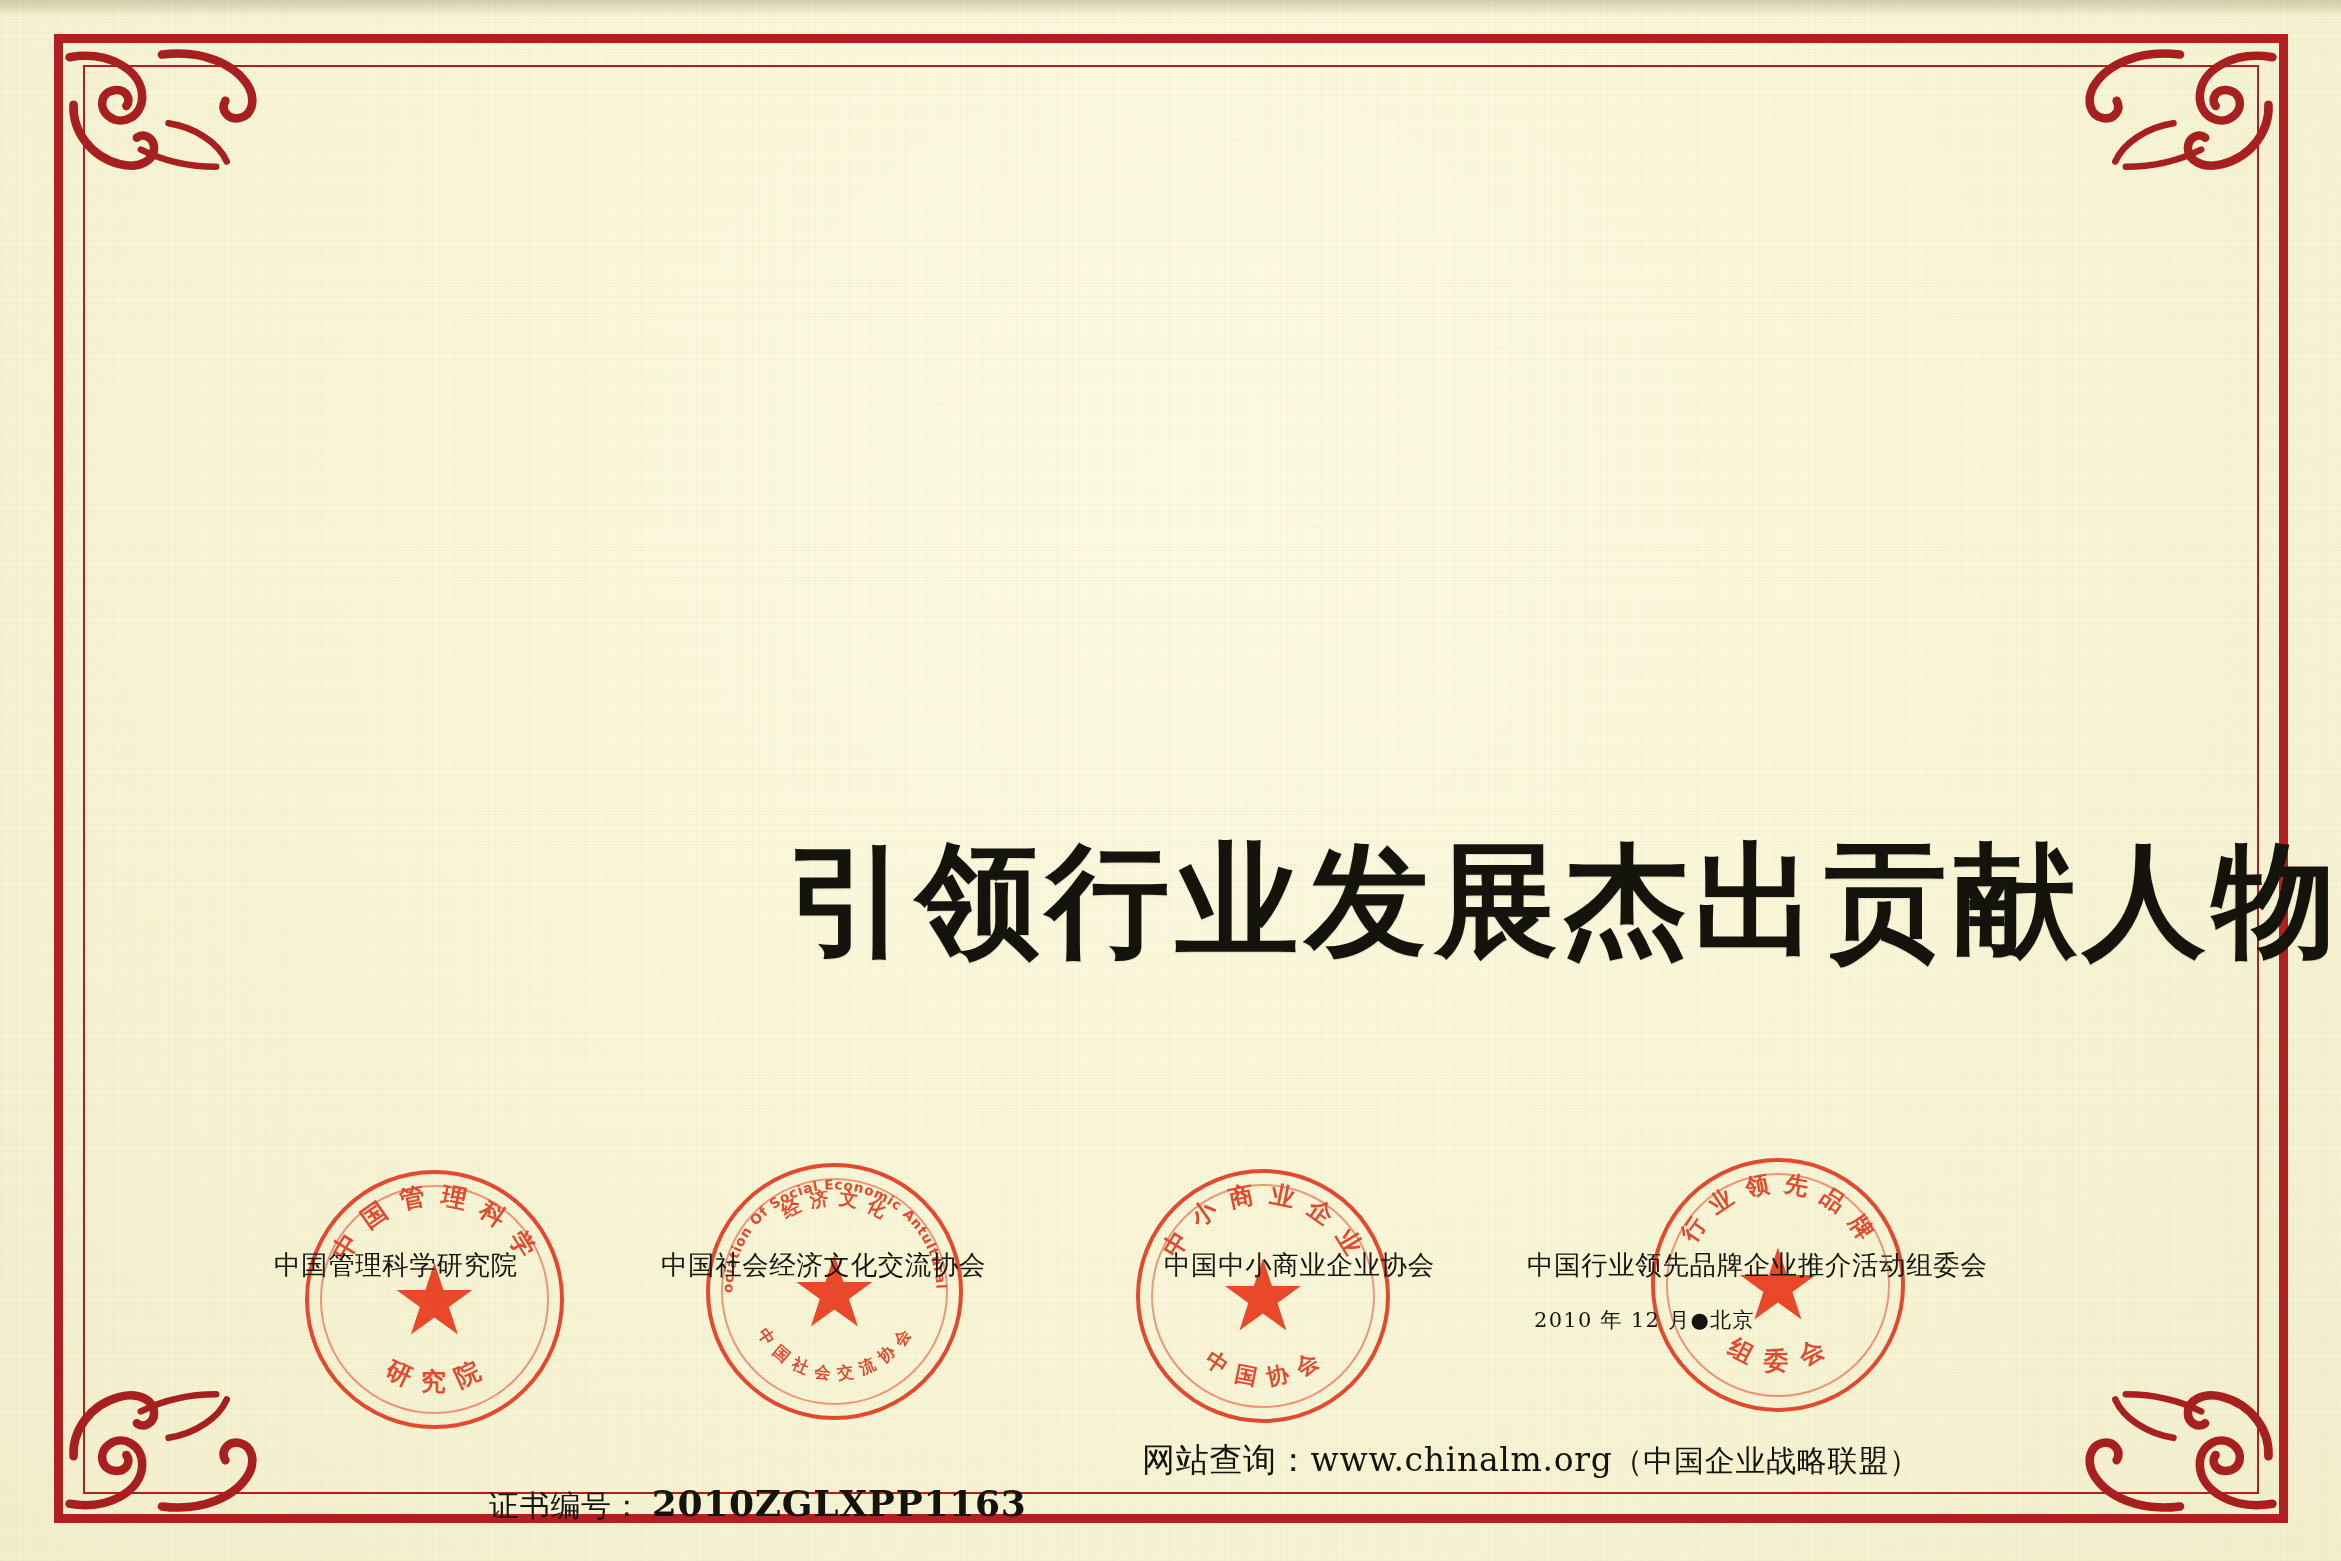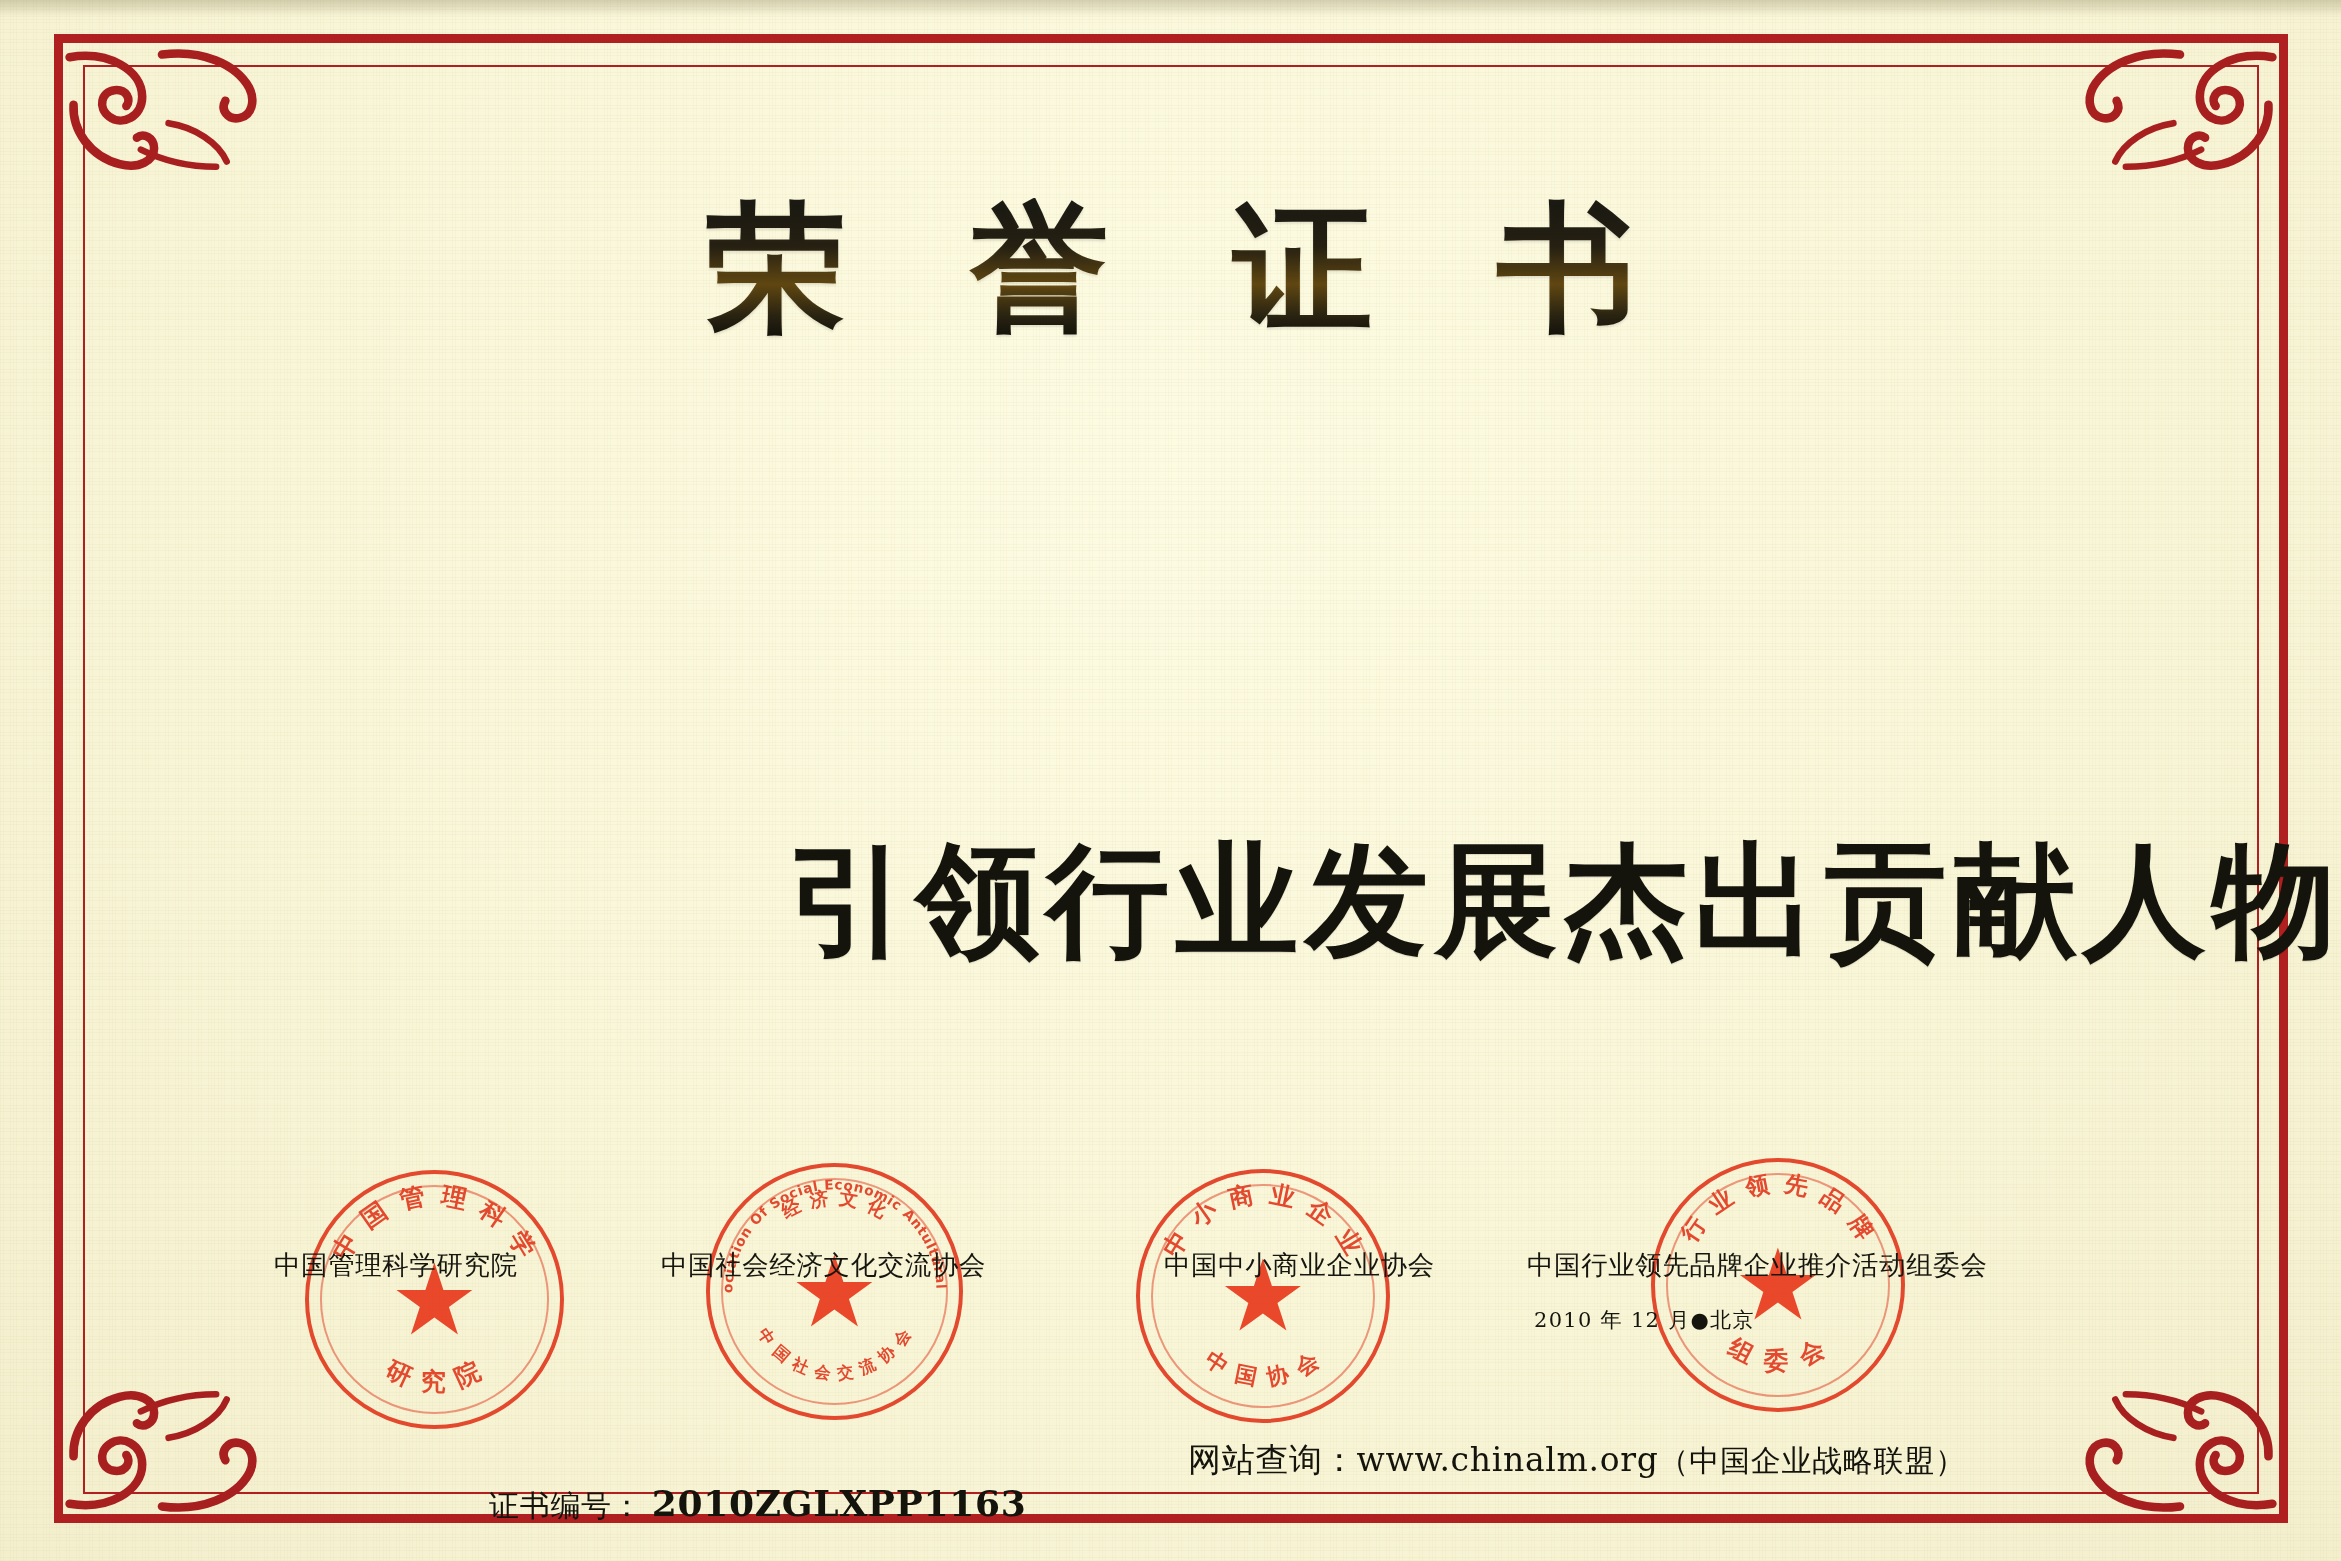--- a/index.html
+++ b/index.html
@@ -211,21 +211,21 @@
   .footer-left {
     position: absolute;
     left: 489px; top: 0;
     white-space: nowrap;
     margin-top: 44px;
   }
   .footer-left .label { font-size: 30px; }
   .footer-left .value { font-weight: 700; font-size: 36px; margin-left: 9.3px; }
   .footer-right {
     position: absolute;
-    left: 1188px; top: 0;
+    left: 1142px; top: 0;
     white-space: nowrap;
   }
   .footer-right .url { font-family: "DejaVu Serif", serif; }
   .footer-right .paren { font-size: 30px; }
 </style>
 </head>
 <body>
 
 <div class="certificate">
 
@@ -265,21 +265,20 @@
   <div class="corner corner-br">
     <svg viewBox="0 0 300 200" fill="none" stroke="currentColor" stroke-width="13" stroke-linecap="round">
       <path d="M10 20 C70 10 120 40 120 80 C120 110 90 125 70 110 C52 97 58 72 78 70 C96 68 104 84 96 94" fill="none"></path>
       <path d="M150 16 C210 8 262 30 282 66 C292 86 286 108 268 112 C250 116 238 100 246 86" fill="none"></path>
       <path d="M16 92 C14 130 40 170 86 182 C116 190 138 176 138 158 C138 142 122 134 112 142" fill="none"></path>
       <path d="M160 120 C200 126 236 150 248 178" fill="none" stroke-width="10"></path>
       <path d="M118 160 C150 176 188 186 232 186" fill="none" stroke-width="10"></path>
     </svg>
   </div>
 
-  <div class="title">荣 誉 证 书</div>
 
 
 
   <div class="award">引领行业发展杰出贡献人物</div>
 
   <div class="stamp stamp-1">
     <div class="ring"></div>
     <div class="stamp-arc">
       <svg viewBox="0 0 200 200">
         <defs>

